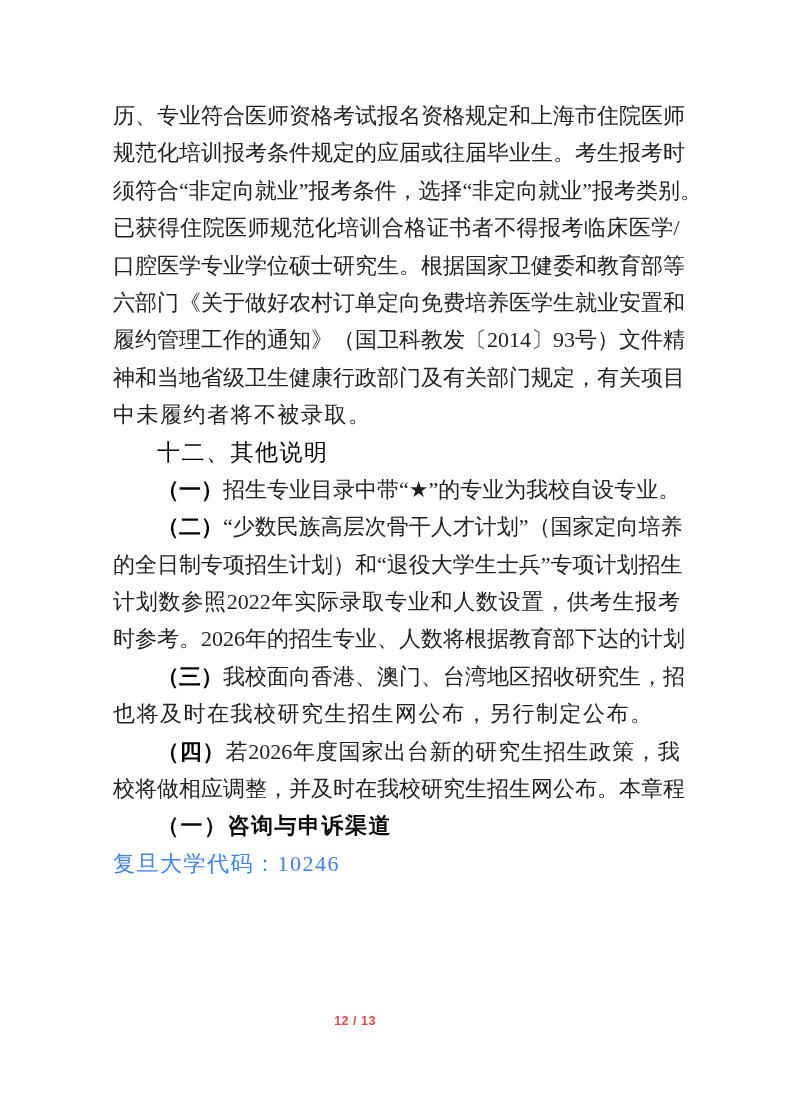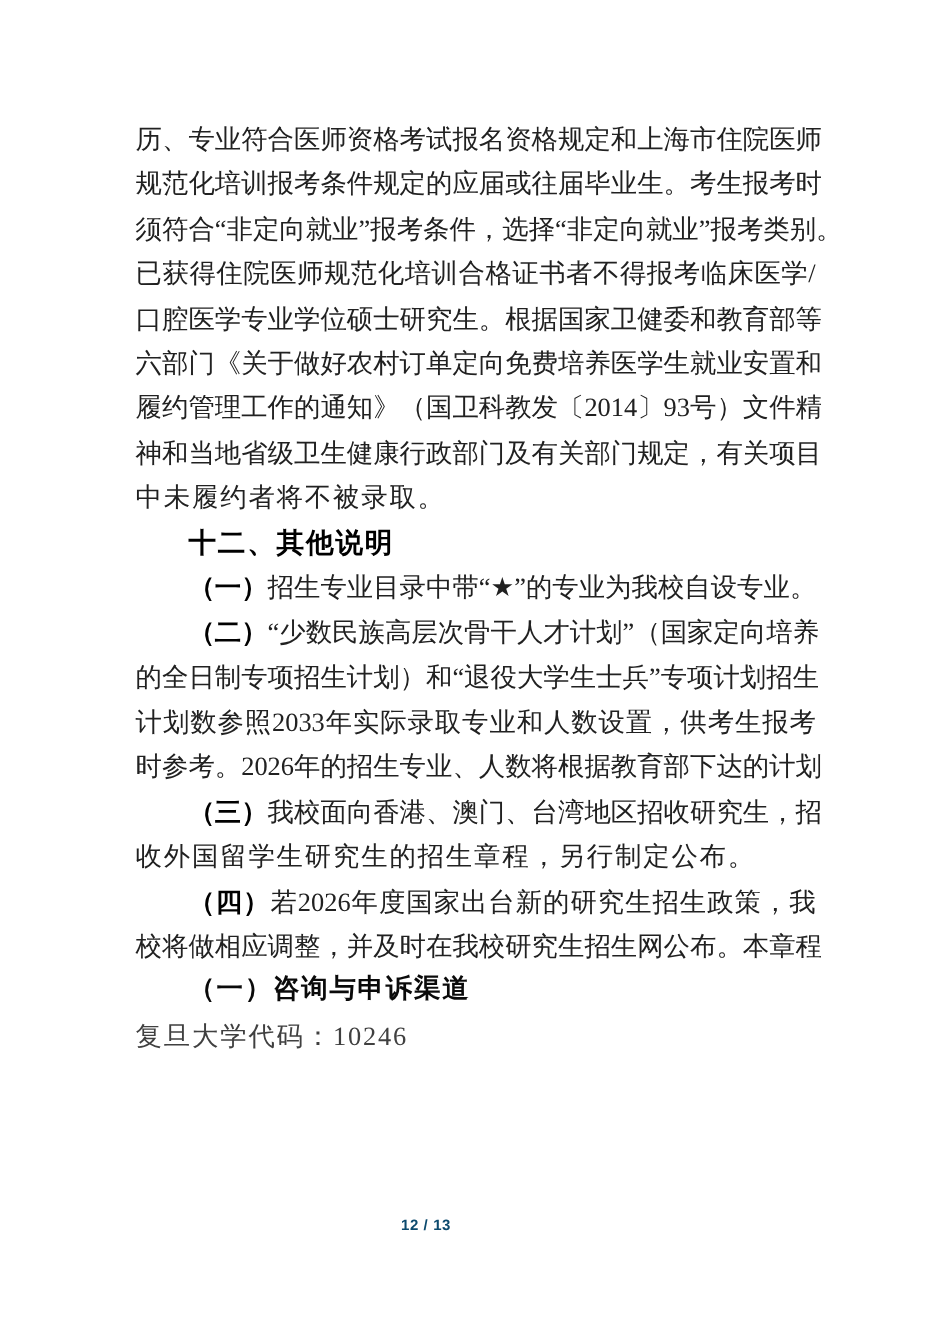--- a/index.html
+++ b/index.html
@@ -38,54 +38,54 @@
     display: flex;
     justify-content: space-between;
     align-items: center;
   }
   .just span { display: inline-block; }
   
   .line:not(.just) { letter-spacing: 1.5px; }
   
   .h {
     font-family: "Liberation Sans", "DejaVu Sans", sans-serif;
-    font-weight: 700;
+    font-weight: 400;
     color: #000000;
     font-size: 23px;
   }
   
   .hk {
-    font-family: Liberation Mono, monospace;
+    font-family: Liberation Serif, serif;
     font-weight: 700;
     color: #0a0a0a;
   }
   
   .kai {
     font-family: "Liberation Serif", "DejaVu Serif", serif;
-    color: #404040;
+    color: #3b82f6;
   }
   
   .ind { padding-left: 44px; }
   .just.ind { width: 567px; box-sizing: border-box; }
   
   .b {
     font-weight: 700;
     font-family: "Liberation Sans", "DejaVu Sans", sans-serif;
     color: #000000;
   }
   .page-footer {
     position: absolute;
     left: 0;
     top: 1014px;
     width: 710px;
     text-align: center;
     font-family: "Liberation Sans", "DejaVu Sans", sans-serif;
     font-weight: 700;
     font-size: 12.5px;
-    color: #0c4a6e;
+    color: #ef4444;
     letter-spacing: 0.5px;
   }
 </style>
 </head>
 <body>
 
 <div class="doc-page">
   <div class="text-block">
       <div class="line body just">
         <span>历</span>
@@ -397,21 +397,21 @@
         <span>划</span>
         <span>招</span>
         <span>生</span>
       </div>
       <div class="line body just">
         <span>计</span>
         <span>划</span>
         <span>数</span>
         <span>参</span>
         <span>照</span>
-        <span>2033</span>
+        <span>2022</span>
         <span>年</span>
         <span>实</span>
         <span>际</span>
         <span>录</span>
         <span>取</span>
         <span>专</span>
         <span>业</span>
         <span>和</span>
         <span>人</span>
         <span>数</span>
@@ -470,21 +470,21 @@
         <span>地</span>
         <span>区</span>
         <span>招</span>
         <span>收</span>
         <span>研</span>
         <span>究</span>
         <span>生</span>
         <span>，</span>
         <span>招</span>
       </div>
-      <div class="line body"><span>收外国留学生研究生的招生章程，另行制定公布。</span></div>
+      <div class="line body"><span>也将及时在我校研究生招生网公布，另行制定公布。</span></div>
       <div class="line body just ind">
         <span class="b">（</span>
         <span class="b">四</span>
         <span class="b">）</span>
         <span>若</span>
         <span>2026</span>
         <span>年</span>
         <span>度</span>
         <span>国</span>
         <span>家</span>

